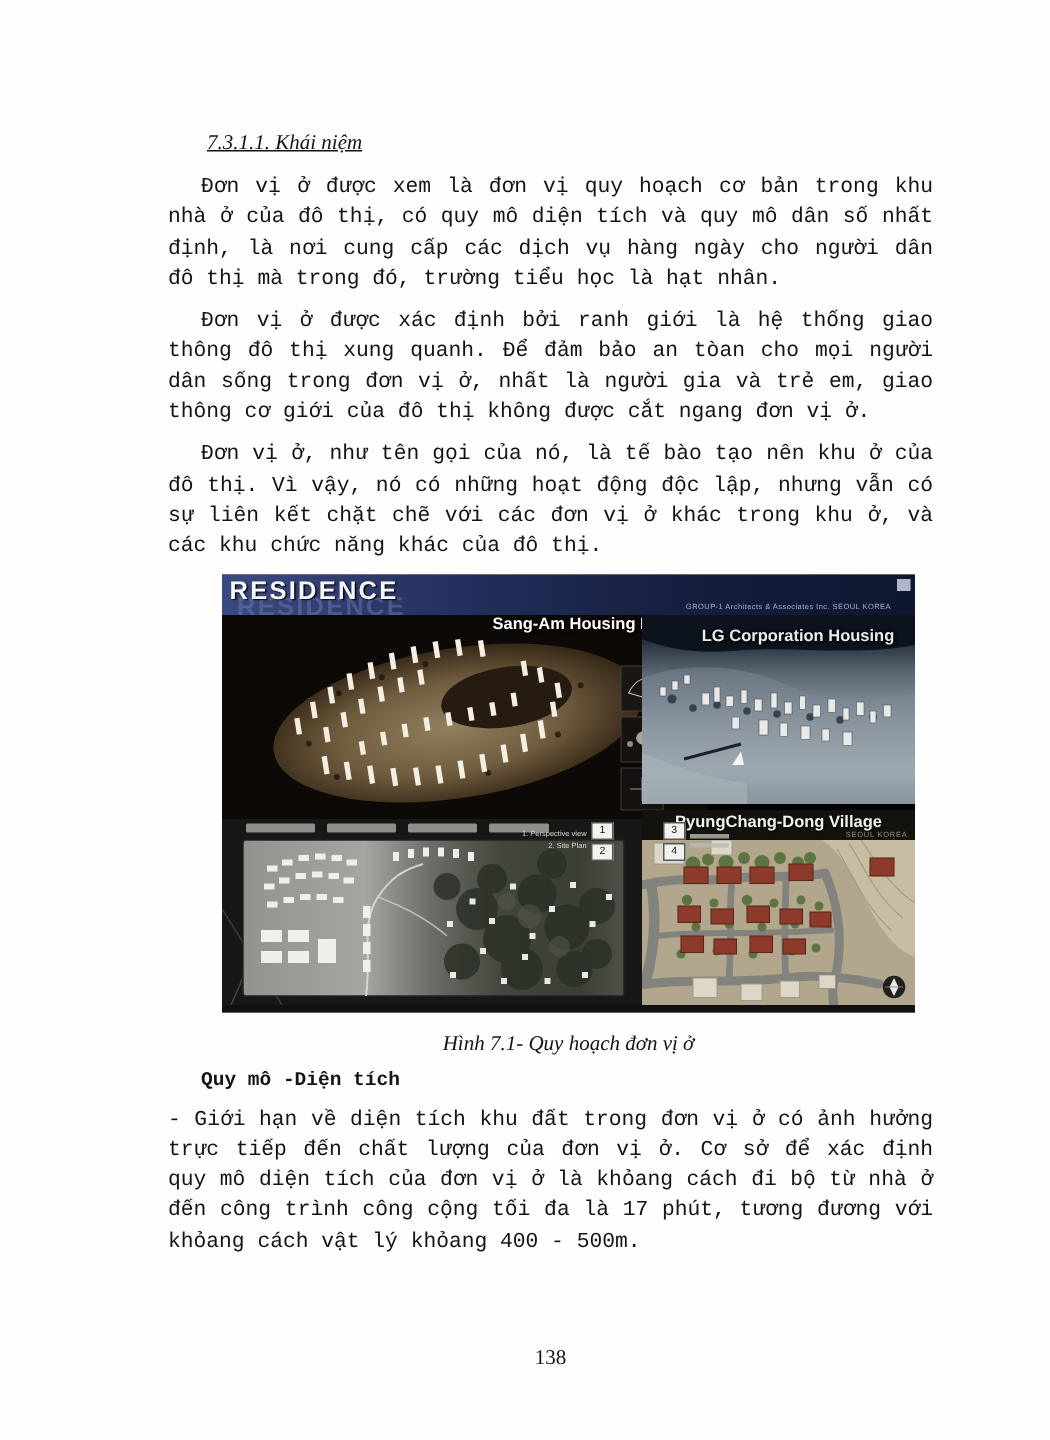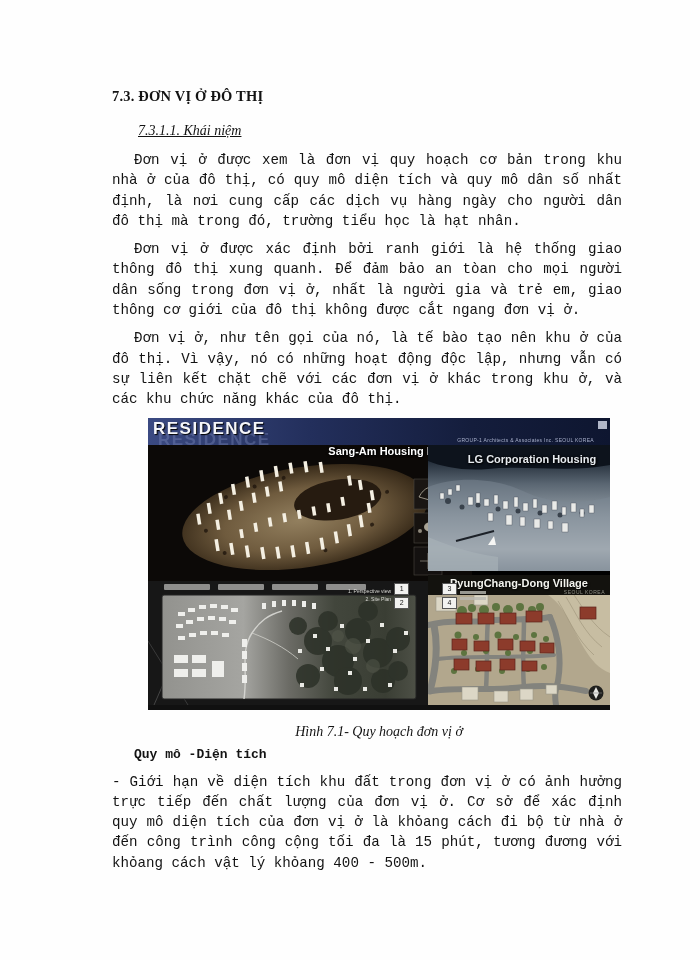--- a/index.html
+++ b/index.html
@@ -60,21 +60,20 @@
   .lbox{display:block;width:13px;height:10px;background:#f2f2f0;border:1px solid #555;
     font-size:7px;line-height:10px;text-align:center;color:#111;font-family:"Liberation Sans",sans-serif;}
   .legend-bars{display:flex;flex-direction:column;gap:3px;}
   .legend-bars span{display:block;width:26px;height:3px;background:#b9b9b2;opacity:.8;}
 </style>
 </head>
 <body>
 
 <div class="page">
 
-  <h1 class="doc-h1">7.3. ĐƠN VỊ Ở ĐÔ THỊ</h1>
   <h3 class="doc-h3">7.3.1.1. Khái niệm</h3>
 
   <p class="body-par indent">Đơn vị ở được xem là đơn vị quy hoạch cơ bản trong khu nhà ở của đô thị, có quy mô diện tích và quy mô dân số nhất định, là nơi cung cấp các dịch vụ hàng ngày cho người dân đô thị mà trong đó, trường tiểu học là hạt nhân.</p>
   <p class="body-par indent">Đơn vị ở được xác định bởi ranh giới là hệ thống giao thông đô thị xung quanh. Để đảm bảo an tòan cho mọi người dân sống trong đơn vị ở, nhất là người gia và trẻ em, giao thông cơ giới của đô thị không được cắt ngang đơn vị ở.</p>
   <p class="body-par indent">Đơn vị ở, như tên gọi của nó, là tế bào tạo nên khu ở của đô thị. Vì vậy, nó có những hoạt động độc lập, nhưng vẫn có sự liên kết chặt chẽ với các đơn vị ở khác trong khu ở, và các khu chức năng khác của đô thị.</p>
 
   <figure class="fig">
     <div class="fig-canvas">
 
       <div class="fig-banner">
@@ -417,15 +416,16 @@
           <span></span>
             <span></span>
         </div>
       </div>
 
     </div>
     <figcaption>Hình 7.1- Quy hoạch đơn vị ở</figcaption>
   </figure>
 
   <p class="subhead">Quy mô -Diện tích</p>
-  <p class="body-par">- Giới hạn về diện tích khu đất trong đơn vị ở có ảnh hưởng trực tiếp đến chất lượng của đơn vị ở. Cơ sở để xác định quy mô diện tích của đơn vị ở là khỏang cách đi bộ từ nhà ở đến công trình công cộng tối đa là 15 phút, tương đương với khỏang cách vật lý khỏang 400 - 500m.</p>
-
+  <p class="body-par">- Giới hạn về diện tích khu đất trong đơn vị ở có ảnh hưởng trực tiếp đến chất lượng của đơn vị ở. Cơ sở để xác định quy mô diện tích của đơn vị ở là khỏang cách đi bộ từ nhà ở đến công trình công cộng tối đa là 17 phút, tương đương với khỏang cách vật lý khỏang 400 - 500m.</p>
+
+  <div class="page-number">138</div>
 </div>
 
 </body></html>

